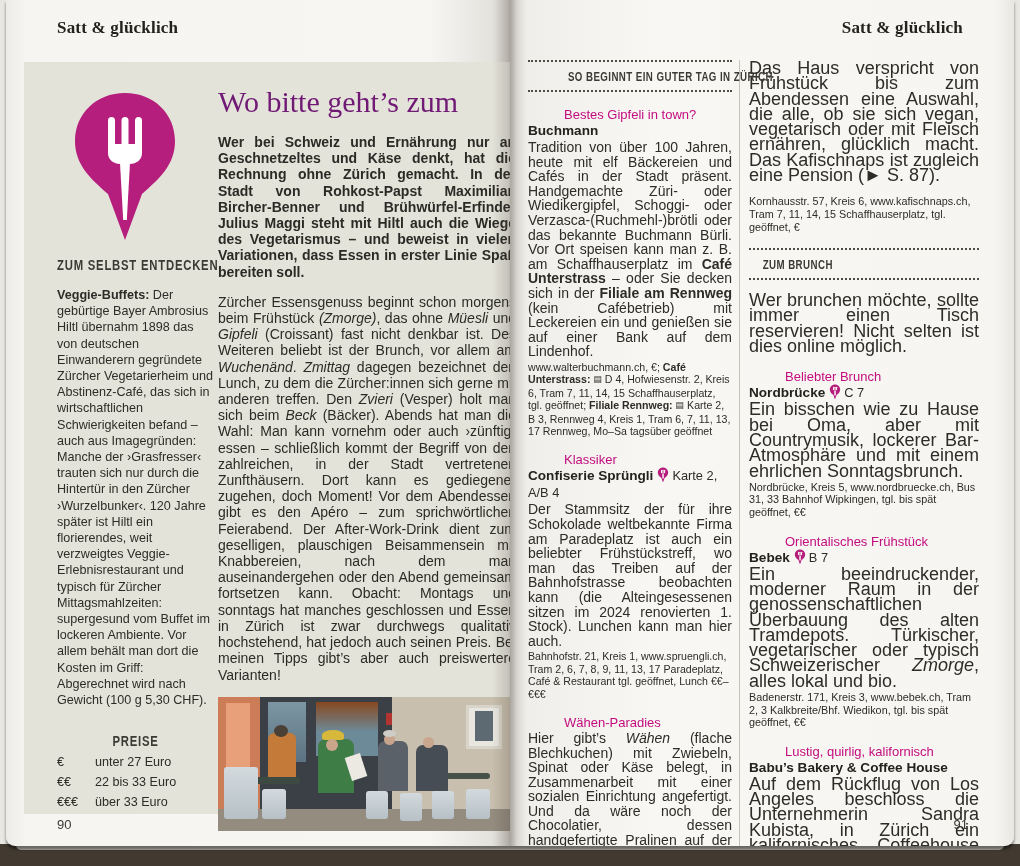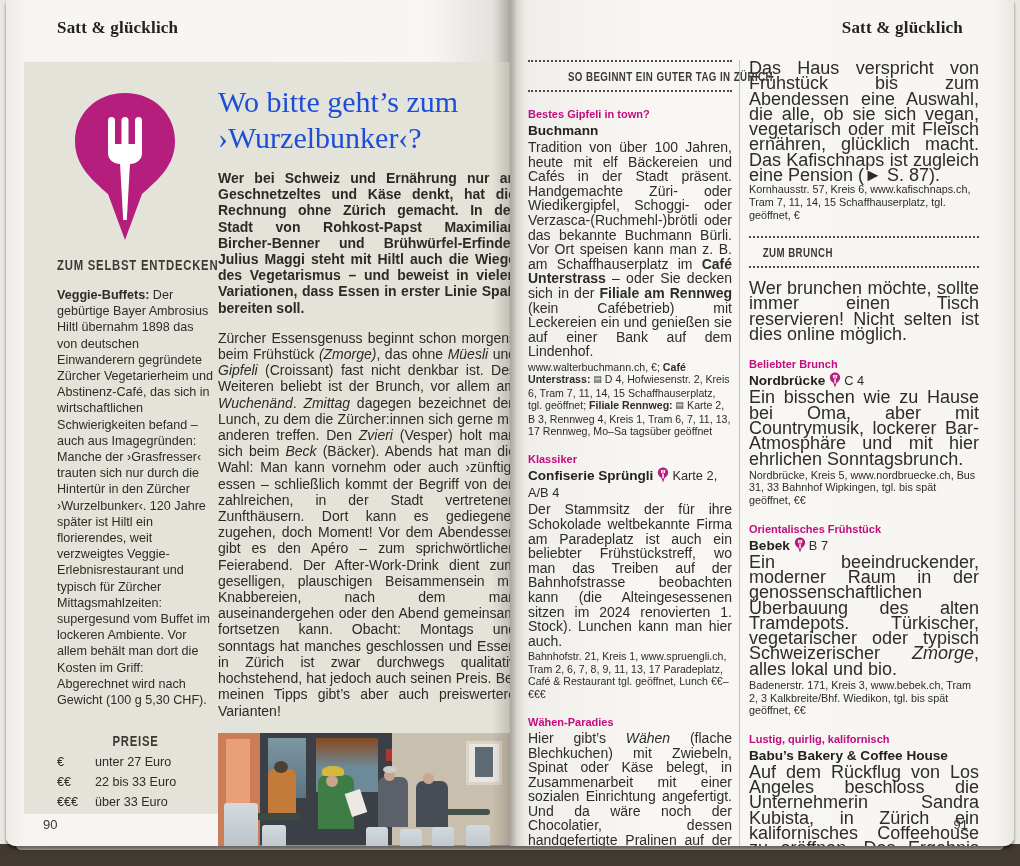--- a/index.html
+++ b/index.html
@@ -10,37 +10,37 @@
   .book-stack{position:absolute;left:16px;right:16px;bottom:16px;height:5px;background:linear-gradient(#dedbd4,#aaa49a);border-radius:0 0 7px 7px;}
   .page{position:absolute;top:0;height:846px;width:504px;}
   .page.left{left:0;background:linear-gradient(to right,#ecebe7 0%,#f6f5f2 4%,#f7f6f3 84%,#e3e1dc 97%,#ccc9c2 100%);}
   .page.right{left:504px;background:linear-gradient(to right,#d7d4ce 0%,#efeeea 3%,#f8f7f4 28%,#f6f5f2 96%,#e9e7e2 100%);}
   .spine{position:absolute;left:486px;top:0;width:36px;height:100%;pointer-events:none;
     background:linear-gradient(to right,rgba(60,55,45,0) 0%,rgba(60,55,45,.18) 44%,rgba(60,55,45,.28) 52%,rgba(60,55,45,.06) 70%,rgba(60,55,45,0) 100%);}
   .running-head{position:absolute;top:18px;font-family:"Liberation Serif",serif;font-weight:bold;font-size:17px;color:#23221d;letter-spacing:.2px;}
   .running-head.lft{left:51px;}
   .running-head.rgt{right:51px;}
   .pagenum{position:absolute;bottom:14px;font-size:13px;color:#3a3934;}
-  .pagenum.lft{left:37px;}
+  .pagenum.lft{left:51px;}
   .pagenum.rgt{right:46px;}
 
   
   .panel{position:absolute;left:18px;top:62px;width:486px;height:752px;background:#e4e3da;}
   .pin-big{position:absolute;left:49px;top:30px;width:104px;height:150px;}
   .sidebar{position:absolute;left:33px;top:194px;width:158px;color:#2d2c27;}
   .cond{display:inline-block;font-weight:bold;letter-spacing:1px;color:#3b3a33;transform:scaleX(.78);transform-origin:left center;white-space:nowrap;}
   .discover{font-size:14.5px;}
   .side-text{margin-top:13px;font-size:12.6px;line-height:16.2px;}
   .preise-wrap{margin-top:24px;text-align:center;}
   .preise-wrap .cond{transform-origin:center center;font-size:14.5px;}
   .price-intro{margin-top:12px;font-size:12.4px;line-height:16px;}
   .price-row{display:flex;margin-top:4px;font-size:12.6px;line-height:16px;}
   .price-sym{width:38px;flex:none;}
   .article{position:absolute;left:194px;top:22px;width:298px;color:#2b2a25;}
-  .a-title{font-family:"Liberation Serif",serif;font-weight:normal;font-size:30px;line-height:36px;color:#1d4ed8;margin:0;}
+  .a-title{font-family:"Liberation Serif",serif;font-weight:normal;font-size:30px;line-height:36px;color:#701a75;margin:0;}
   .a-intro{margin-top:14px;font-size:14px;line-height:16.2px;font-weight:bold;text-align:justify;}
   .a-body{margin-top:0;font-size:14px;line-height:16.2px;text-align:justify;}
   .a-body i,.a-intro i{font-style:italic;}
   .photo{position:relative;margin-top:6px;width:298px;height:134px;overflow:hidden;background:#96a7b0;}
 
   
   .ph{position:absolute;}
   .ph-wall-l{left:0;top:0;width:42px;height:100%;background:#cd7c58;}
   .ph-wall-l-in{left:8px;top:6px;width:24px;height:100px;background:#e8a07b;}
   .ph-store{left:42px;top:0;width:132px;height:100%;background:#3b4046;}
@@ -72,31 +72,31 @@
   .st5{left:214px;top:94px;width:22px;height:28px;}
   .st6{left:248px;top:92px;width:24px;height:30px;}
 
   
   .rp-content{position:absolute;left:18px;top:60px;display:flex;align-items:flex-start;}
   .col1{width:204px;flex:none;}
   .col2{width:230px;flex:none;margin-left:7px;border-left:1px solid #c6c3bd;padding-left:9px;min-height:752px;}
   .dotted-box{border-top:2.5px dotted #4d4b44;border-bottom:2.5px dotted #4d4b44;padding:5px 0;}
   .dotted-box .cond{transform:scaleX(.72);transform-origin:center center;font-size:13.5px;letter-spacing:.6px;}
   .entry{margin-top:15px;}
-  .tagline{font-size:11px;font-weight:bold;color:#c30c7e;line-height:15px;}
+  .tagline{font-size:13px;font-weight:normal;color:#c30c7e;line-height:15px;margin-left:36px;}
   .e-name{font-size:13.6px;font-weight:bold;color:#23221d;line-height:17px;}
   .map-ref{font-weight:normal;font-size:12.8px;color:#2d2c27;}
   .pin-sm{display:inline-block;width:12px;height:16px;vertical-align:-3px;margin:0 3px 0 4px;}
   .e-body{font-size:14px;line-height:14.6px;text-align:justify;color:#2d2c27;margin-top:1px;}
   .col2 .e-body,.col2 .flow-body{font-size:18px;line-height:15.3px;}
   .e-info{font-size:10.6px;line-height:12.4px;color:#2d2c27;margin-top:2px;text-align:left;}
   .col2 .e-info{font-size:10.8px;line-height:12.6px;}
   .map{font-size:9px;position:relative;top:-1px;}
   .flow-body{text-align:justify;color:#2d2c27;}
-  .flow-info{margin-top:0;}
+  .flow-info{margin-top:12px;}
   .brunch-box{margin-top:15px;}
   .brunch-note{margin-top:13px;}
 </style>
 </head>
 <body>
 
 <div class="stage">
   <div class="table-edge"></div>
   <div class="book-stack"></div>
 
@@ -132,21 +132,21 @@
             <span class="price-sym">€€</span>
             <span>22 bis 33 Euro</span>
           </div>
           <div class="price-row">
             <span class="price-sym">€€€</span>
             <span>über 33 Euro</span>
           </div>
         </div>
 
         <div class="article">
-          <h1 class="a-title"><span>Wo bitte geht’s zum</span><br><span>›Wurzelbunker‹?</span></h1>
+          <h1 class="a-title"><span>Wo bitte geht’s zum</span><br></h1>
           <p class="a-intro">Wer bei Schweiz und Ernährung nur an Geschnetzeltes und Käse denkt, hat die Rechnung ohne Zürich gemacht. In der Stadt von Rohkost-Papst Maximilian Bircher-Benner und Brühwürfel-Erfinder Julius Maggi steht mit Hiltl auch die Wiege des Vegetarismus – und beweist in vielen Variationen, dass Essen in erster Linie Spaß bereiten soll.</p>
           <p class="a-body">Zürcher Essensgenuss beginnt schon morgens beim Frühstück <i>(Zmorge)</i>, das ohne <i>Müesli</i> und <i>Gipfeli</i> (Croissant) fast nicht denkbar ist. Des Weiteren beliebt ist der Brunch, vor allem am <i>Wuchenänd</i>. <i>Zmittag</i> dagegen bezeichnet den Lunch, zu dem die Zürcher:innen sich gerne mit anderen treffen. Den <i>Zvieri</i> (Vesper) holt man sich beim <i>Beck</i> (Bäcker). Abends hat man die Wahl: Man kann vornehm oder auch ›zünftig‹ essen – schließlich kommt der Begriff von den zahlreichen, in der Stadt vertretenen Zunfthäusern. Dort kann es gediegener zugehen, doch Moment! Vor dem Abendessen gibt es den Apéro – zum sprichwörtlichen Feierabend. Der After-Work-Drink dient zum geselligen, plauschigen Beisammensein mit Knabbereien, nach dem man auseinandergehen oder den Abend gemeinsam fortsetzen kann. Obacht: Montags und sonntags hat manches geschlossen und Essen in Zürich ist zwar durchwegs qualitativ hochstehend, hat jedoch auch seinen Preis. Bei meinen Tipps gibt’s aber auch preiswertere Varianten!</p>
 
           <div class="photo">
             <div class="ph ph-wall-l"></div>
             <div class="ph ph-wall-l-in"></div>
             <div class="ph ph-store"></div>
             <div class="ph ph-win1"></div>
             <div class="ph ph-win2"></div>
             <div class="ph ph-wall-r"></div>
@@ -234,22 +234,22 @@
           <div class="entry">
             <div class="tagline">Beliebter Brunch</div>
             <div class="e-name"><span>Nordbrücke</span><svg class="pin-sm" viewBox="0 0 12 17">
                   <path fill="#b51e7c" d="M6 .5C3 .5.5 2.9.5 5.8c0 2.7 1.9 4.3 3.8 6L6 16.5l1.7-4.7c1.9-1.7 3.8-3.3 3.8-6C11.5 2.9 9 .5 6 .5Z"></path>
                   <g fill="#fff">
                     <rect x="3.9" y="3" width="1.1" height="3.6" rx=".5"></rect>
                     <rect x="5.5" y="3" width="1.1" height="3.9" rx=".5"></rect>
                     <rect x="7.1" y="3" width="1.1" height="3.6" rx=".5"></rect>
                     <rect x="5.3" y="7" width="1.5" height="5.2"></rect>
                   </g>
-                </svg><span class="map-ref">C 4</span></div>
-            <div class="e-body">Ein bisschen wie zu Hause bei Oma, aber mit Countrymusik, lockerer Bar-Atmosphäre und mit hier ehrlichen Sonntagsbrunch.</div>
+                </svg><span class="map-ref">C 7</span></div>
+            <div class="e-body">Ein bisschen wie zu Hause bei Oma, aber mit Countrymusik, lockerer Bar-Atmosphäre und mit einem ehrlichen Sonntagsbrunch.</div>
             <div class="e-info">Nordbrücke, Kreis 5, www.nordbruecke.ch, Bus 31, 33 Bahnhof Wipkingen, tgl. bis spät geöffnet, €€</div>
           </div>
 
           <div class="entry">
             <div class="tagline">Orientalisches Frühstück</div>
             <div class="e-name"><span>Bebek</span><svg class="pin-sm" viewBox="0 0 12 17">
                   <path fill="#b51e7c" d="M6 .5C3 .5.5 2.9.5 5.8c0 2.7 1.9 4.3 3.8 6L6 16.5l1.7-4.7c1.9-1.7 3.8-3.3 3.8-6C11.5 2.9 9 .5 6 .5Z"></path>
                   <g fill="#fff">
                     <rect x="3.9" y="3" width="1.1" height="3.6" rx=".5"></rect>
                     <rect x="5.5" y="3" width="1.1" height="3.9" rx=".5"></rect>

